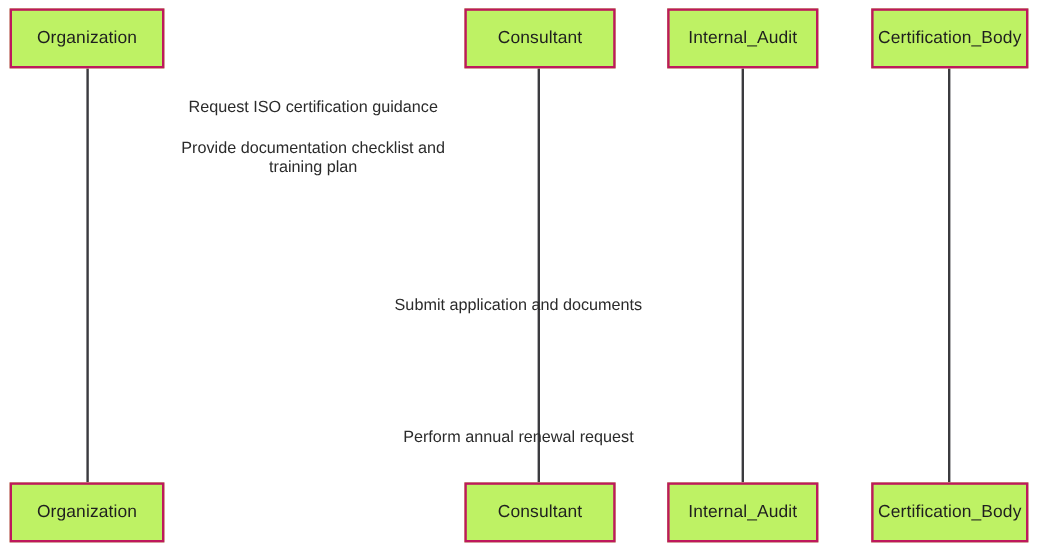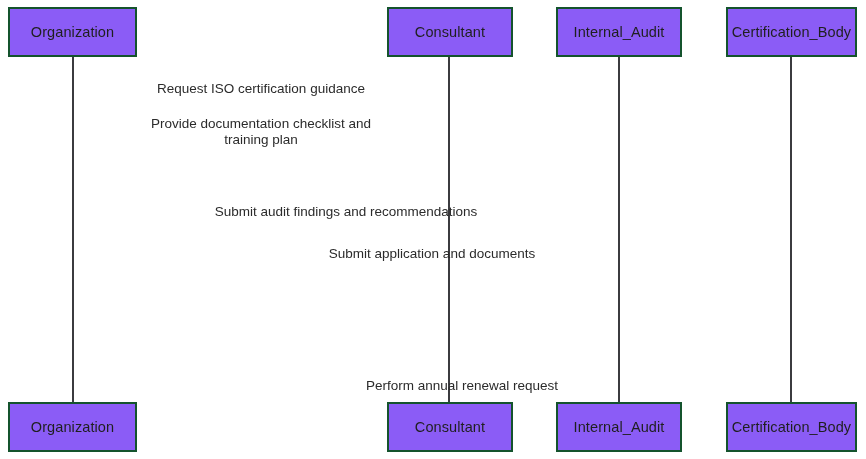--- a/index.html
+++ b/index.html
@@ -19,22 +19,22 @@
     overflow: hidden;
   }
   .lifeline {
     position: absolute;
     width: 2px;
     background: #3b3b3f;
   }
   .participant-box {
     position: absolute;
     box-sizing: border-box;
-    border: 2px solid #14532d;
-    background: #8b5cf6;
+    border: 2px solid #be185d;
+    background: #bef264;
     display: flex;
     align-items: center;
     justify-content: center;
   }
   .participant-label {
     font-size: 14.5px;
     color: #1f1f1f;
     letter-spacing: 0.1px;
     white-space: nowrap;
   }
@@ -67,23 +67,22 @@
   <div class="participant-box" style="left:556px; top:7px; width:126px; height:50px;">
     <span class="participant-label">Internal_Audit</span>
   </div>
   <div class="participant-box" style="left:726px; top:7px; width:131px; height:50px;">
     <span class="participant-label">Certification_Body</span>
   </div>
 
   <div class="message-label" style="left:261px; top:131px;">Provide documentation checklist and
 training plan</div>
   <div class="message-label" style="left:261px; top:89px;">Request ISO certification guidance</div>
-  <div class="message-label" style="left:346px; top:212px;">Submit audit findings and recommendations</div>
   <div class="message-label" style="left:432px; top:254px;">Submit application and documents</div>
-  <div class="message-label" style="left:432px; top:386px;margin-left:30px;">Perform annual renewal request</div>
+  <div class="message-label" style="left:432px; top:364px;">Perform annual renewal request</div>
 
   <div class="participant-box" style="left:8px; top:402px; width:129px; height:50px;">
     <span class="participant-label">Organization</span>
   </div>
   <div class="participant-box" style="left:387px; top:402px; width:126px; height:50px;">
     <span class="participant-label">Consultant</span>
   </div>
   <div class="participant-box" style="left:556px; top:402px; width:126px; height:50px;">
     <span class="participant-label">Internal_Audit</span>
   </div>

